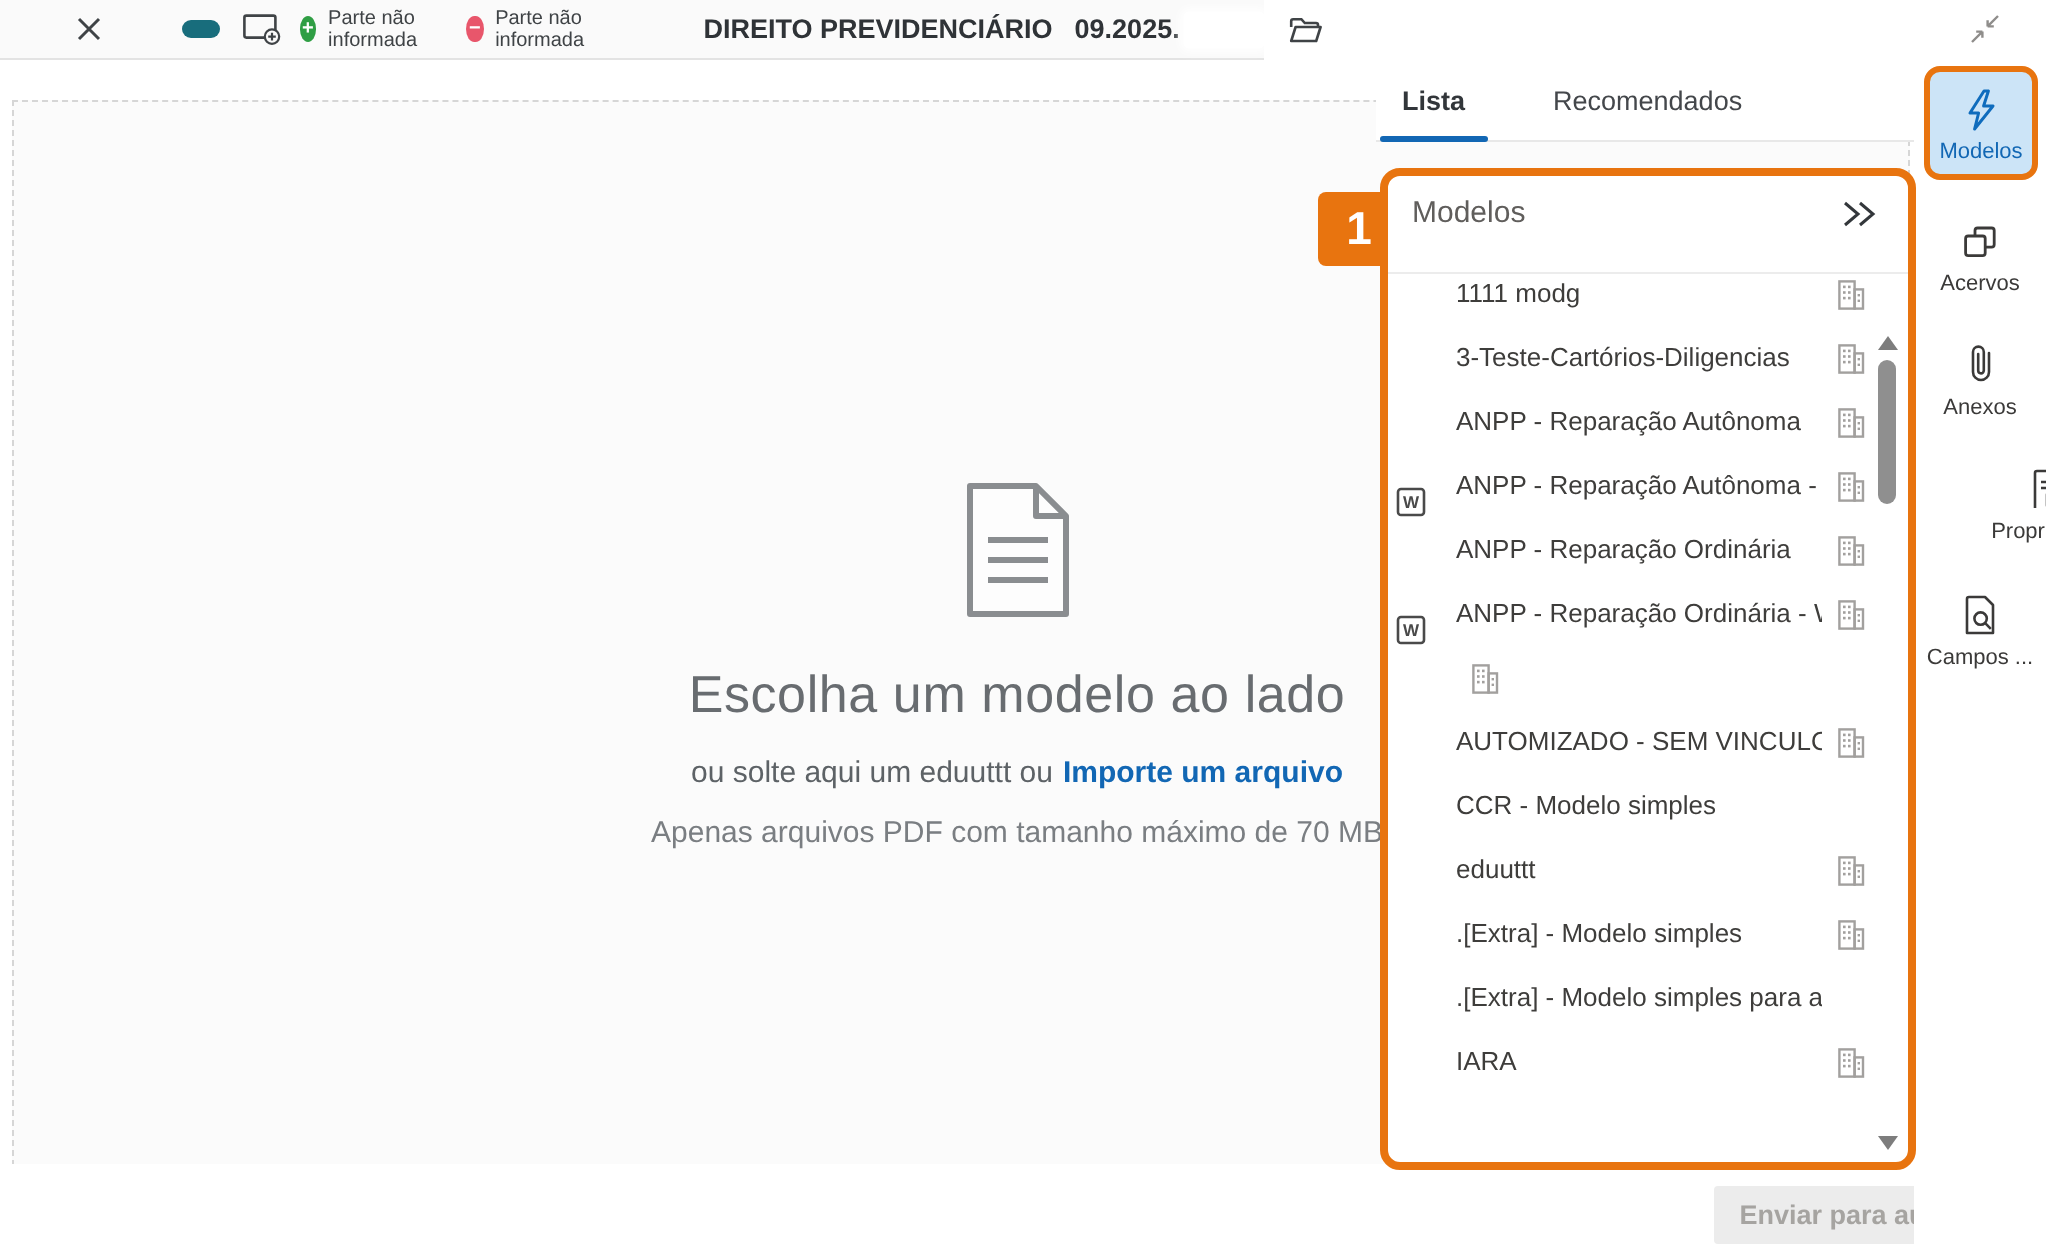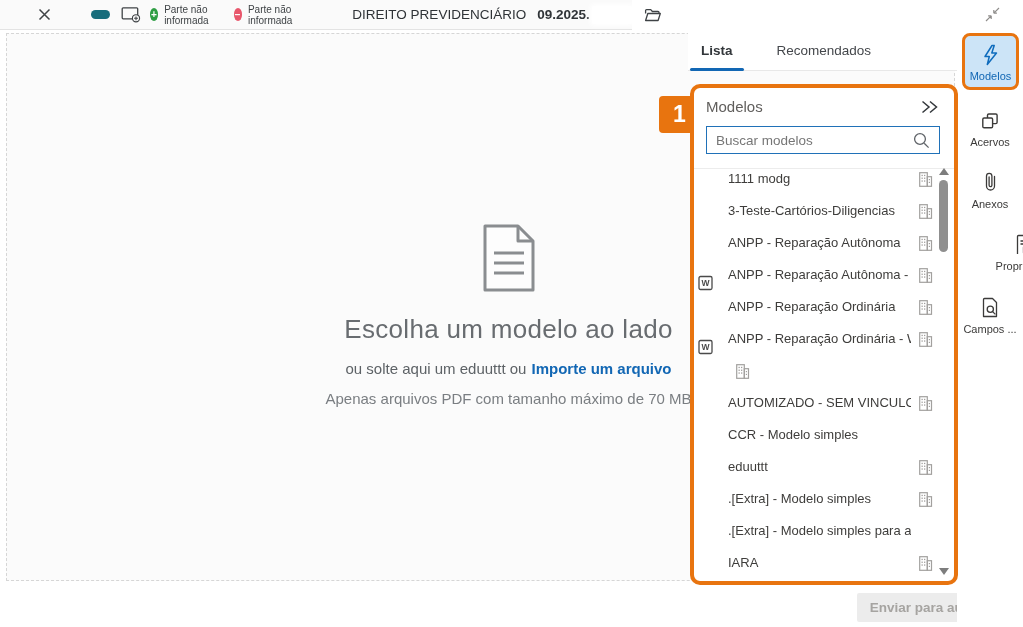--- a/index.html
+++ b/index.html
@@ -16,29 +16,29 @@
   .topbar{position:absolute;left:0;top:0;width:632px;height:30px;background:#fafafa;
           border-bottom:1px solid #e3e3e3;display:flex;align-items:center;padding-left:38px;}
   .close-x{margin-right:40px;cursor:pointer;}
   .pill{width:27px;height:9px;border-radius:5px;background:var(--teal);margin-right:11px;}
   .monitor{margin-right:9px;}
   .badges{display:flex;align-items:center;}
   .badge{display:flex;align-items:center;margin-right:11px;}
   .badge .dot{width:13px;height:13px;border-radius:50%;color:#fff;font-size:10px;font-weight:700;
               display:flex;align-items:center;justify-content:center;line-height:1;margin-right:6px;}
   .badge .lbl{font-size:10px;color:#3f4346;}
-  .case-area{font-size:13.5px;font-weight:400;color:#2f3337;margin-right:11px;white-space:nowrap;margin-left:35px;}
+  .case-area{font-size:13.5px;font-weight:700;color:#2f3337;margin-right:11px;white-space:nowrap;margin-left:35px;}
   .case-num{font-size:13.5px;font-weight:700;color:#2f3337;}
   .redacted{display:inline-block;width:58px;height:18px;background:#fff;border-radius:2px;
             box-shadow:0 0 5px 2px rgba(255,255,255,.95);margin-left:2px;}
   .folder-ic{position:absolute;left:643px;top:7px;}
   .collapse-ic{position:absolute;left:984px;top:6px;}
 
   
-  .dropzone{position:absolute;left:6px;top:33px;width:949px;height:548px;background:#fbfbfb;
+  .dropzone{position:absolute;left:6px;top:50px;width:949px;height:548px;background:#fbfbfb;
             border:1px dashed #d6d6d6;z-index:1;}
   .dz-content{position:absolute;left:56px;right:0;top:189px;text-align:center;}
   .dz-icon{display:inline-block;}
   .dz-title{margin-top:17px;font-size:26px;font-weight:300;color:#686c70;letter-spacing:.3px;}
   .dz-sub{margin-top:15px;font-size:15px;color:#5d6266;}
   .dz-link{color:var(--blue);font-weight:700;text-decoration:none;margin-left:5px;cursor:pointer;}
   .dz-note{margin-top:13px;font-size:15px;color:#7a7e82;}
 
   
   .tabsrow{position:absolute;left:688px;top:30px;width:270px;height:41px;background:#fff;
@@ -178,29 +178,20 @@
 <div class="obox">
   <div class="obox-header">
     <span class="obox-title">Modelos</span>
     <span>
       <svg width="21" height="16" viewBox="0 0 21 16" fill="none" stroke="#33373b" stroke-width="1.5">
         <path d="M3.5 2.5 L10 8 L3.5 13.5"></path>
           <path d="M11 2.5 L17.5 8 L11 13.5"></path>
       </svg>
     </span>
   </div>
-  <div class="search-wrap">
-    <input type="text" placeholder="Buscar modelos" style="">
-    <span class="search-ic">
-      <svg width="17" height="17" viewBox="0 0 17 17" fill="none" stroke="#5f6368" stroke-width="1.3">
-        <circle cx="7" cy="7" r="5.4"></circle>
-          <path d="M11.2 11.2 L15.6 15.6"></path>
-      </svg>
-    </span>
-  </div>
   <div class="obox-divider"></div>
   <div class="model-list">
       <div class="row">
     <span class="w-slot">
       <svg class="w-ic hidden" width="15" height="16" viewBox="0 0 15 16">
         <rect x="1" y="1.5" width="13" height="13" rx="1.5" fill="none" stroke="#4a4a4a" stroke-width="1.3"></rect>
         <text x="7.5" y="11.2" text-anchor="middle" font-family="Liberation Sans,sans-serif" font-size="8.5" font-weight="bold" fill="#4a4a4a">W</text>
       </svg>
     </span>
     <span class="row-name">1111 modg</span>

